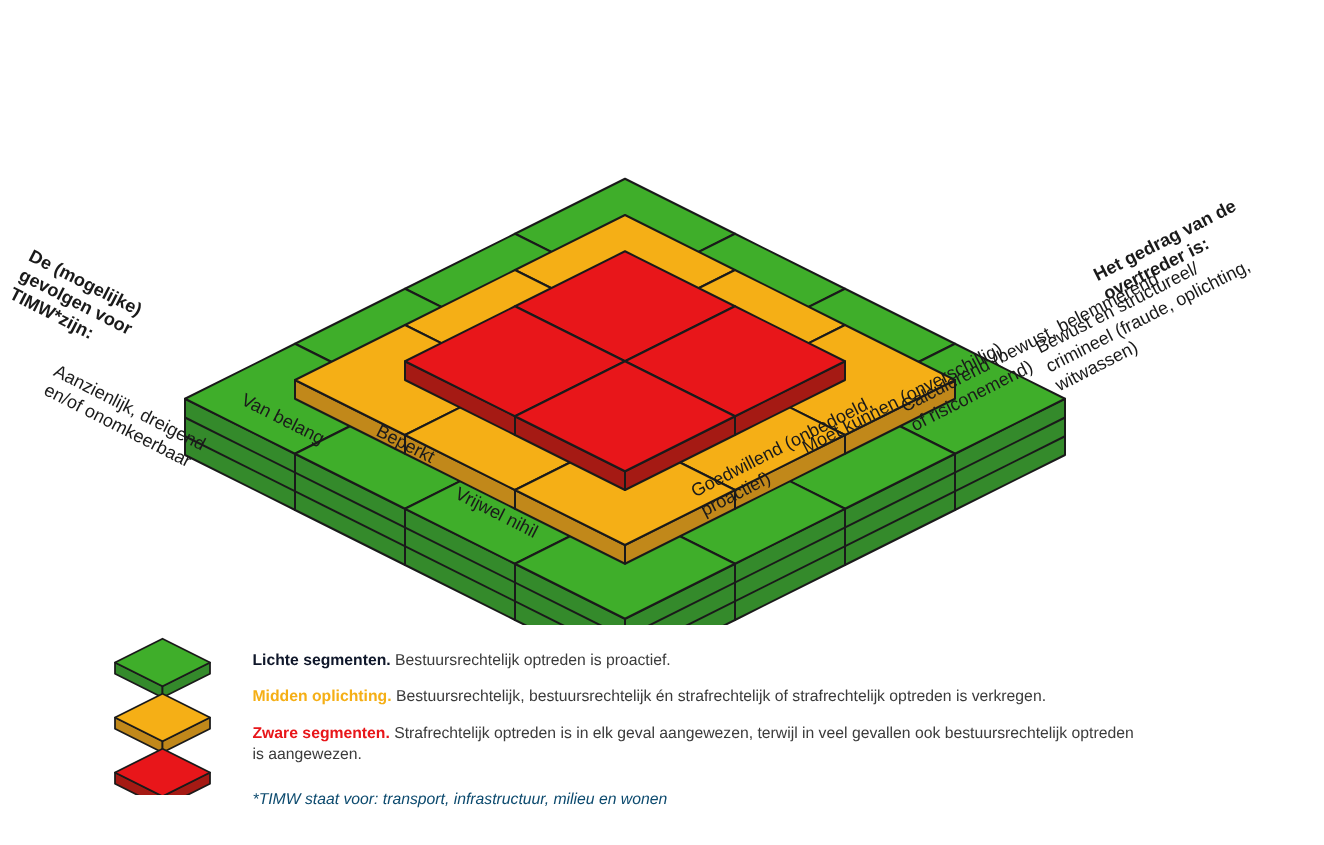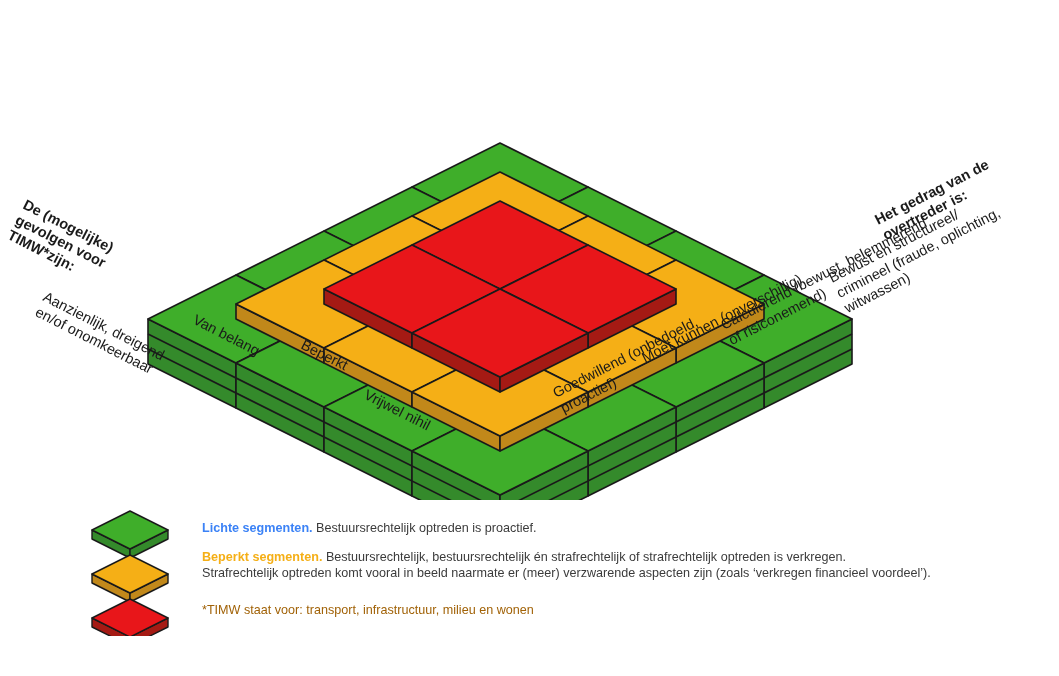--- a/index.html
+++ b/index.html
@@ -45,28 +45,29 @@
     padding-top:12px;
   }
   .legend-row{
     font-size:12.6px;
     line-height:1.32;
     color:#3b3b3b;
     margin-bottom:12px;
   }
   .legend-row:nth-child(2){margin-bottom:13px;}
   .legend-row .lead{font-weight:700;}
-  .lead-green{color:#3b82f6;}
+  .lead-green{color:#0f172a;}
   .lead-orange{color:#f5af16;}
   .lead-red{color:#e8161a;}
   .footnote{
     font-size:12.6px;
-    color:#a16207;
+    color:#0c4a6e;
     margin-top:20px;
     line-height:1.32;
+    font-style:italic;
   }
 </style>
 </head>
 <body>
 
 <div id="stage">
   <svg id="iso" width="1059" height="500" viewBox="0 0 1059 500">
       <g>
         <polygon points="148.0,319.0 236.0,363.0 236.0,408.0 148.0,364.0" fill="#348a2b" stroke="#1a1a1a" stroke-width="1.6" stroke-linejoin="round"></polygon>
         <polygon points="236.0,363.0 324.0,407.0 324.0,452.0 236.0,408.0" fill="#348a2b" stroke="#1a1a1a" stroke-width="1.6" stroke-linejoin="round"></polygon>
@@ -186,22 +187,27 @@
       </svg>
   </div>
   <div class="legend-rows">
 
     <div class="legend-row">
       <span class="lead lead-green">Lichte segmenten.</span>
       <span>Bestuursrechtelijk optreden is proactief.</span>
     </div>
 
     <div class="legend-row">
-      <span class="lead lead-orange">Beperkt segmenten.</span>
+      <span class="lead lead-orange">Midden oplichting.</span>
       <span>Bestuursrechtelijk, bestuursrechtelijk én strafrechtelijk of strafrechtelijk optreden is verkregen.</span>
       <br>
-      <span>Strafrechtelijk optreden komt vooral in beeld naarmate er (meer) verzwarende aspecten zijn (zoals ‘verkregen financieel voordeel’).</span>
     </div>
 
+    <div class="legend-row">
+      <span class="lead lead-red">Zware segmenten.</span>
+      <span>Strafrechtelijk optreden is in elk geval aangewezen, terwijl in veel gevallen ook bestuursrechtelijk optreden</span>
+      <br>
+      <span>is aangewezen.</span>
+    </div>
 
     <div class="footnote">*TIMW staat voor: transport, infrastructuur, milieu en wonen</div>
   </div>
 </div>
 
 </body></html>

